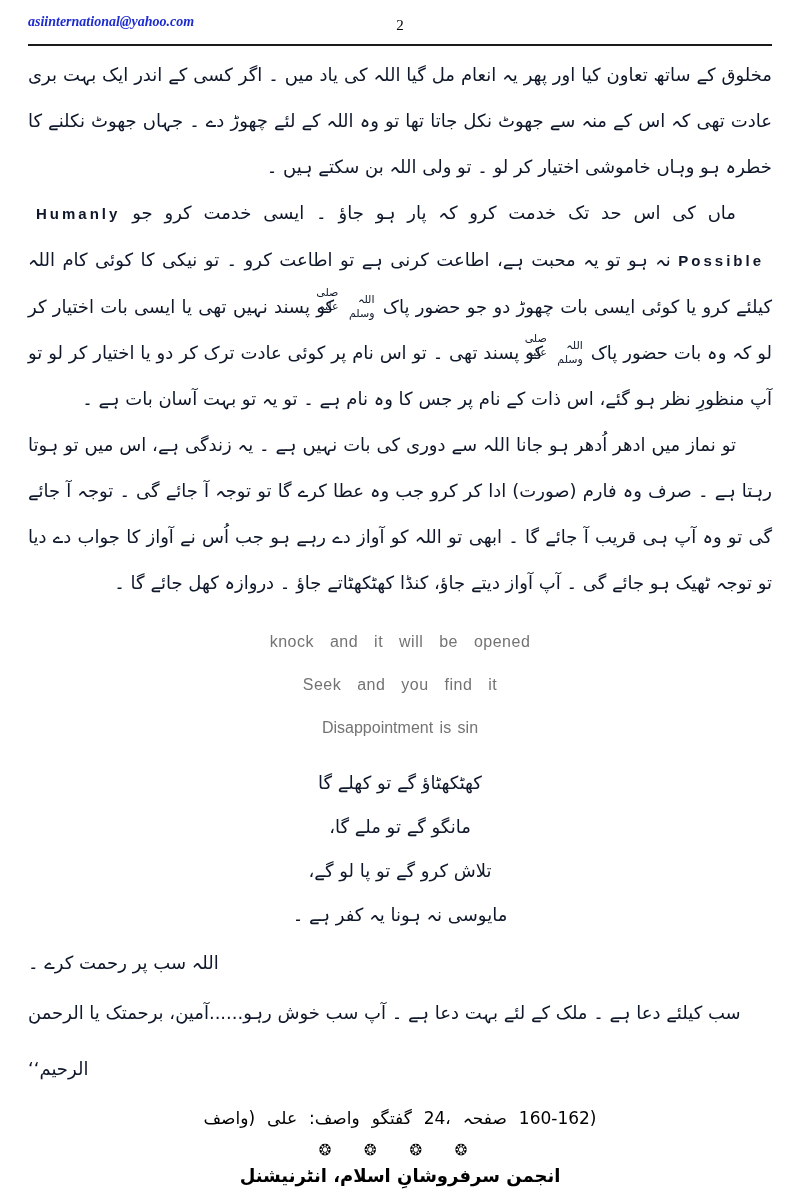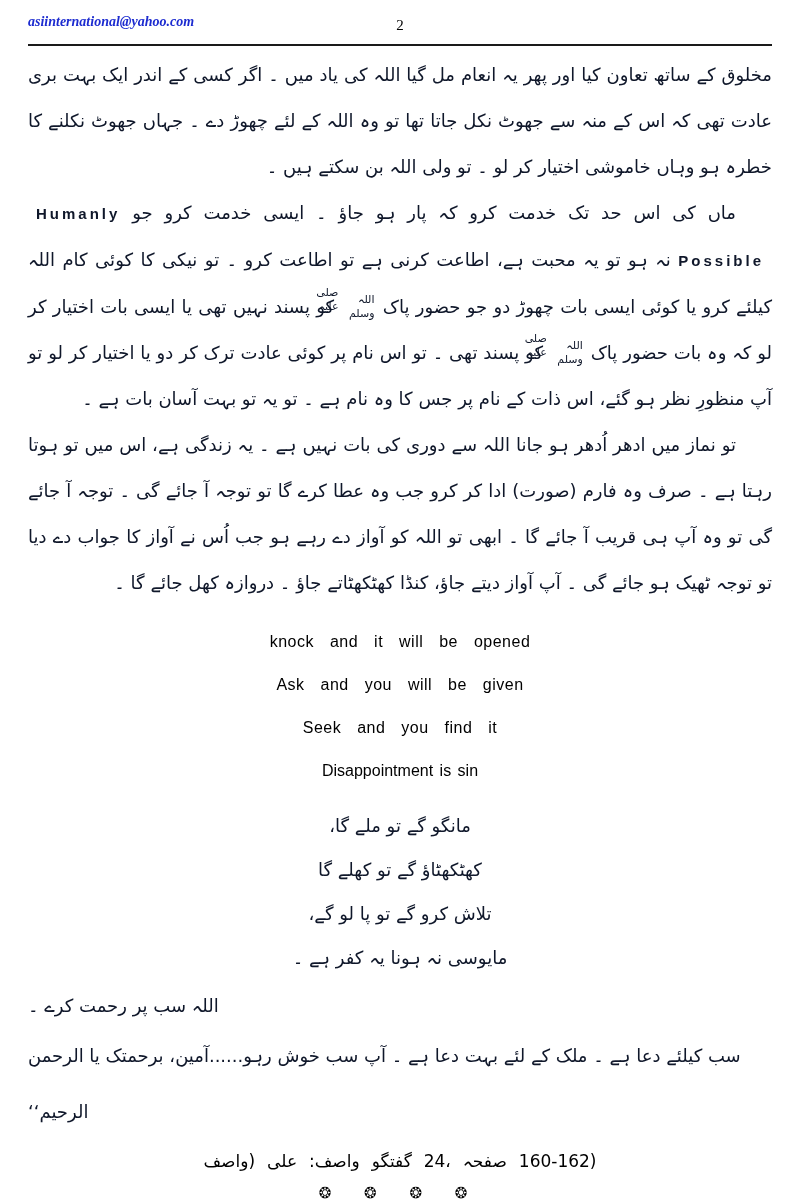--- a/index.html
+++ b/index.html
@@ -30,21 +30,21 @@
     letter-spacing:3px; word-spacing:10px; margin:0 8px; direction:ltr; unicode-bidi:isolate;
   }
   .saw {
     display:inline-block; width:32px; vertical-align:-4px;
     font-size:11px; line-height:7px; text-align:right; margin:0 2px;
   }
   .saw span { display:block; }
   
   .quotes { text-align:center; margin-top:14px; }
   .q {
-    font-family:"Liberation Sans", sans-serif; font-size:16px; color:#000000;
+    font-family:"Liberation Sans", sans-serif; font-size:16px; color:#737373;
     line-height:43px; margin:0;
   }
   .q.wide { word-spacing:11px; letter-spacing:0.5px; }
   .q.normal { word-spacing:2px; }
   
   .quatrain { text-align:center; margin-top:12px; }
   .qline { font-size:18px; line-height:44px; direction:rtl; }
   
   .rahmat { text-align:left; line-height:44px; margin-top:4px; }
   .dua { text-align:left; text-indent:26px; line-height:56px; }
@@ -70,28 +70,27 @@
   </div>
 
   <p class="urdu para first">مخلوق کے ساتھ تعاون کیا اور پھر یہ انعام مل گیا اللہ کی یاد میں ۔ اگر کسی کے اندر ایک بہت بری عادت تھی کہ اس کے منہ سے جھوٹ نکل جاتا تھا تو وہ اللہ کے لئے چھوڑ دے ۔ جہاں جھوٹ نکلنے کا خطرہ ہو وہاں خاموشی اختیار کر لو ۔ تو ولی اللہ بن سکتے ہیں ۔</p>
 
   <p class="urdu para indent"><span>ماں کی اس حد تک خدمت کرو کہ پار ہو جاؤ ۔ ایسی خدمت کرو جو </span><span class="latin-inline">Humanly Possible</span><span> نہ ہو تو یہ محبت ہے، اطاعت کرنی ہے تو اطاعت کرو ۔ تو نیکی کا کوئی کام اللہ کیلئے کرو یا کوئی ایسی بات چھوڑ دو جو حضور پاک </span><span class="saw"><span>صلی اللہ</span><span>علیہ وسلم</span></span><span> کو پسند نہیں تھی یا ایسی بات اختیار کر لو کہ وہ بات حضور پاک </span><span class="saw"><span>صلی اللہ</span><span>علیہ وسلم</span></span><span> کو پسند تھی ۔ تو اس نام پر کوئی عادت ترک کر دو یا اختیار کر لو تو آپ منظورِ نظر ہو گئے، اس ذات کے نام پر جس کا وہ نام ہے ۔ تو یہ تو بہت آسان بات ہے ۔</span></p>
 
   <p class="urdu para indent">تو نماز میں ادھر اُدھر ہو جانا اللہ سے دوری کی بات نہیں ہے ۔ یہ زندگی ہے، اس میں تو ہوتا رہتا ہے ۔ صرف وہ فارم (صورت) ادا کر کرو جب وہ عطا کرے گا تو توجہ آ جائے گی ۔ توجہ آ جائے گی تو وہ آپ ہی قریب آ جائے گا ۔ ابھی تو اللہ کو آواز دے رہے ہو جب اُس نے آواز کا جواب دے دیا تو توجہ ٹھیک ہو جائے گی ۔ آپ آواز دیتے جاؤ، کنڈا کھٹکھٹاتے جاؤ ۔ دروازہ کھل جائے گا ۔</p>
 
   <div class="quotes">
     <p class="q wide">knock and it will be opened</p>
-    <p class="q wide">Ask and you will be given</p>
     <p class="q wide">Seek and you find it</p>
     <p class="q normal">Disappointment is sin</p>
   </div>
 
   <div class="quatrain urdu">
+    <div class="qline">کھٹکھٹاؤ گے تو کھلے گا</div>
     <div class="qline">مانگو گے تو ملے گا،</div>
-    <div class="qline">کھٹکھٹاؤ گے تو کھلے گا</div>
     <div class="qline">تلاش کرو گے تو پا لو گے،</div>
     <div class="qline">مایوسی نہ ہونا یہ کفر ہے ۔</div>
   </div>
 
   <div class="urdu rahmat">اللہ سب پر رحمت کرے ۔</div>
   <div class="urdu dua">سب کیلئے دعا ہے ۔ ملک کے لئے بہت دعا ہے ۔ آپ سب خوش رہو......آمین،  برحمتک یا الرحمن الرحیم‘‘</div>
 
   <div class="citation">
     <span dir="rtl">(واصف</span>
     <span dir="rtl">علی</span>

